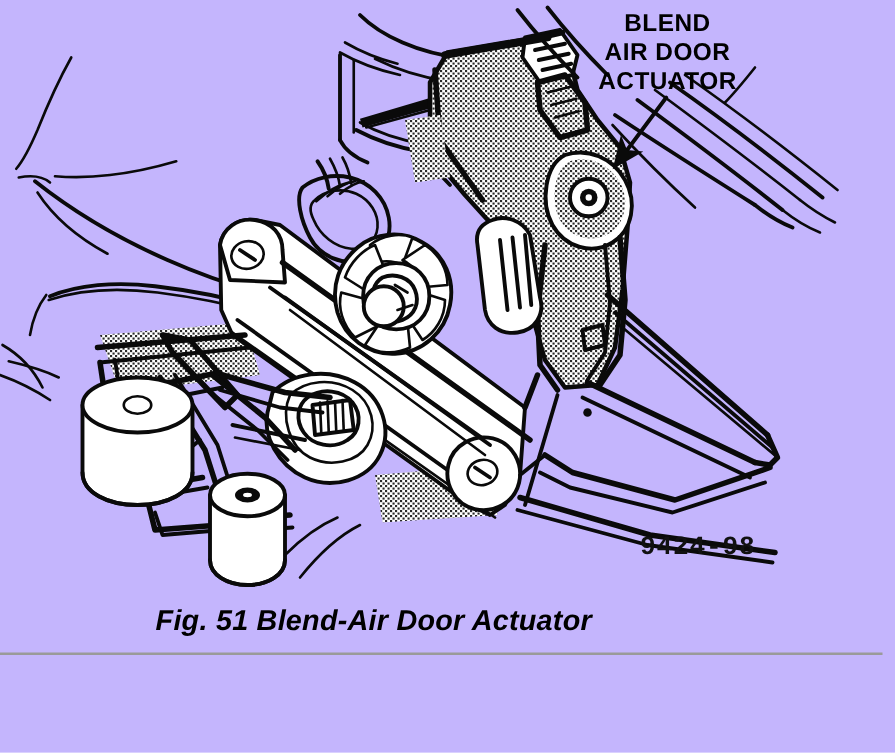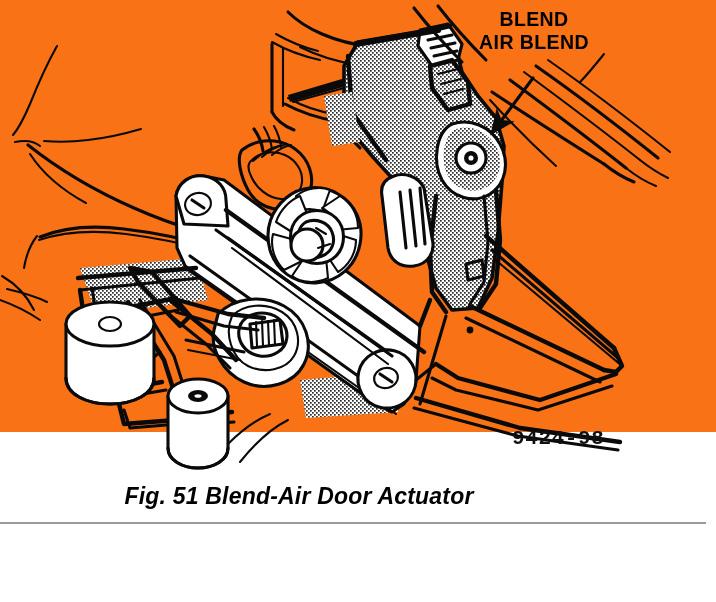--- a/index.html
+++ b/index.html
@@ -10,22 +10,22 @@
   }
   body {
     width: 716px;
     height: 602px;
     overflow: hidden;
     font-family: "Liberation Sans", sans-serif;
   }
   #page {
     position: relative;
     width: 716px;
-    height: 432px;
-    background: #f97316;
+    height: 602px;
+    background: #c4b5fd;
   }
   #figure-svg {
     position: absolute;
     left: 0;
     top: 0;
     width: 716px;
     height: 602px;
     display: block;
   }
   .ink {
@@ -365,21 +365,22 @@
       <path class="ink ink-thin" d="M 490 100 C 512 124 534 146 556 166"></path>
     </g>
 
     <g>
       <path class="ink ink-med" d="M 533 78 L 492 133" marker-end="url(#arrowHead)"></path>
     </g>
   </svg>
 
   <div id="callout-blend-air-door-actuator" class="callout-label">
     <div>BLEND</div>
-    <div>AIR BLEND</div>
+    <div>AIR DOOR</div>
+    <div>ACTUATOR</div>
   </div>
 
   <div id="drawing-number">9424-98</div>
 
   <div id="figure-caption">Fig. 51 Blend-Air Door Actuator</div>
 
   <div id="bottom-divider"></div>
 
 </div>
 

